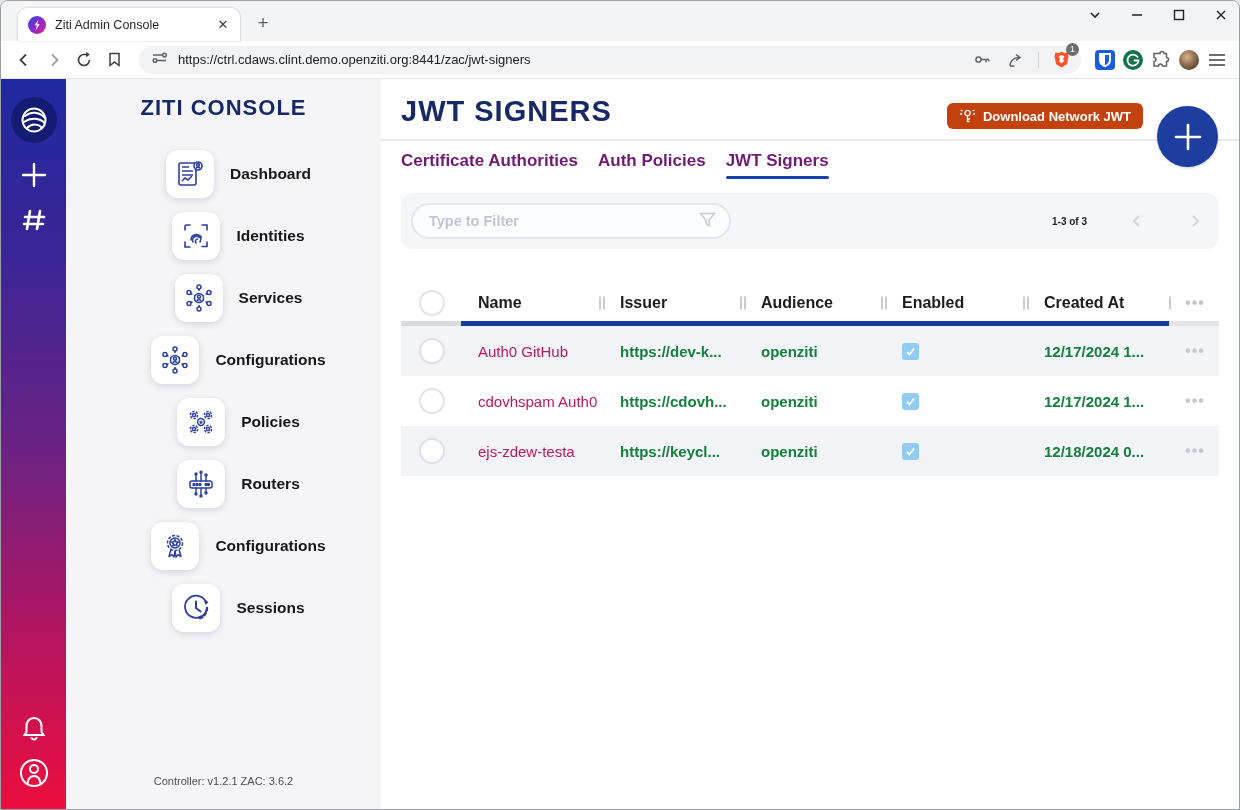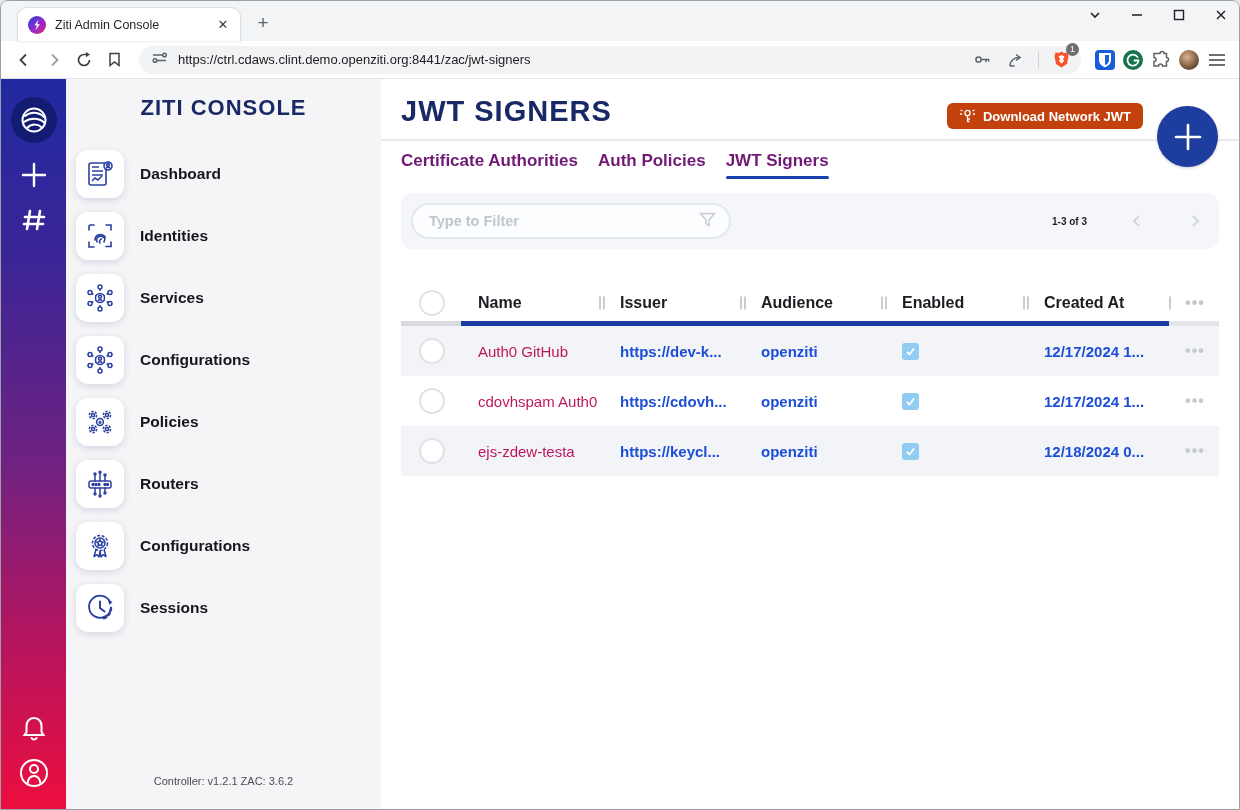--- a/index.html
+++ b/index.html
@@ -32,21 +32,21 @@
 
   
   .rail { width:65px; background:linear-gradient(180deg,#2029a0 0%,#3c2596 25%,#6e2282 52%,#b31560 76%,#ec0e3e 100%); display:flex; flex-direction:column; align-items:center; padding:18px 0 20px 0; flex:0 0 auto; }
   .rail-logo { width:46px; height:46px; border-radius:50%; background:#121c72; display:flex; align-items:center; justify-content:center; }
   .rail-ico { color:#fff; margin-top:18px; display:flex; align-items:center; justify-content:center; }
   .rail-spacer { flex:1; }
 
   
   .sidebar { width:315px; background:#f5f5f7; display:flex; flex-direction:column; padding-top:16px; flex:0 0 auto; }
   .sidebar-title { text-align:center; font-size:22px; font-weight:800; letter-spacing:1px; color:#182966; margin-bottom:22px; }
-  .nav-item { display:flex; align-items:center; padding:7px 0 7px 10px; cursor:pointer; }
+  .nav-item { display:flex; align-items:center; padding:7px 0 7px 30px; cursor:pointer;justify-content:center; }
   .tile { width:48px; height:48px; background:#fff; border-radius:12px; box-shadow:0 2px 7px rgba(40,50,110,.16); display:flex; align-items:center; justify-content:center; flex:0 0 auto; }
   .nav-label { margin-left:16px; font-size:15.5px; color:#15171c; font-weight:600; }
   .sidebar-footer { margin-top:auto; text-align:center; font-size:11px; color:#4a4d52; padding-bottom:22px; }
 
   
   .main { flex:1; background:#fff; position:relative; padding:16px 20px 0 20px; min-width:0; }
   .head-row { display:flex; align-items:flex-start; }
   .page-title { font-size:29px; font-weight:800; letter-spacing:1px; color:#182966; }
   .dl-btn { margin-left:auto; margin-top:8px; margin-right:76px; height:26px; background:#c2410c; color:#fff; border:none; border-radius:6px; display:flex; align-items:center; gap:7px; padding:0 12px; font-size:13px; font-weight:700; font-family:inherit; cursor:pointer; white-space:nowrap; }
   .fab { position:absolute; top:27px; right:21px; width:61px; height:61px; border-radius:50%; background:#1d3e9e; color:#fff; display:flex; align-items:center; justify-content:center; cursor:pointer; z-index:3; box-shadow:0 1px 3px rgba(0,0,0,.2); }
@@ -72,21 +72,21 @@
   .hmenu { color:#c3c6cd; font-size:16px; font-weight:700; text-align:center; letter-spacing:1px; }
   .underline { display:flex; height:5px; }
   .underline .seg-gray1 { width:60px; background:#d8dade; }
   .underline .seg-blue { width:708px; background:#1b3b9e; }
   .underline .seg-gray2 { flex:1; background:#e3e5e9; }
   .trow.r-odd { background:#f2f4f8; }
   .trow.r-even { background:#fff; }
   .sel-circle { width:26px; height:26px; border:2px solid #dfe1e6; border-radius:50%; background:#fff; margin-left:18px; cursor:pointer; }
   .cell { padding-left:17px; white-space:nowrap; overflow:hidden; }
   .cell.name { font-size:15px; color:#be185d; font-weight:500; }
-  .cell.bold { font-size:15px; font-weight:700; color:#1d4ed8; }
+  .cell.bold { font-size:15px; font-weight:700; color:#15803d; }
   .chk { width:17px; height:17px; background:#93ccf3; border-radius:3px; margin-left:17px; display:flex; align-items:center; justify-content:center; cursor:pointer; }
   .rmenu { color:#c6c9cf; font-size:16px; font-weight:700; text-align:center; letter-spacing:1px; cursor:pointer; }
 </style>
 </head>
 <body>
 
 <div class="window">
 
   <div class="tabstrip">
     <div class="tab">

